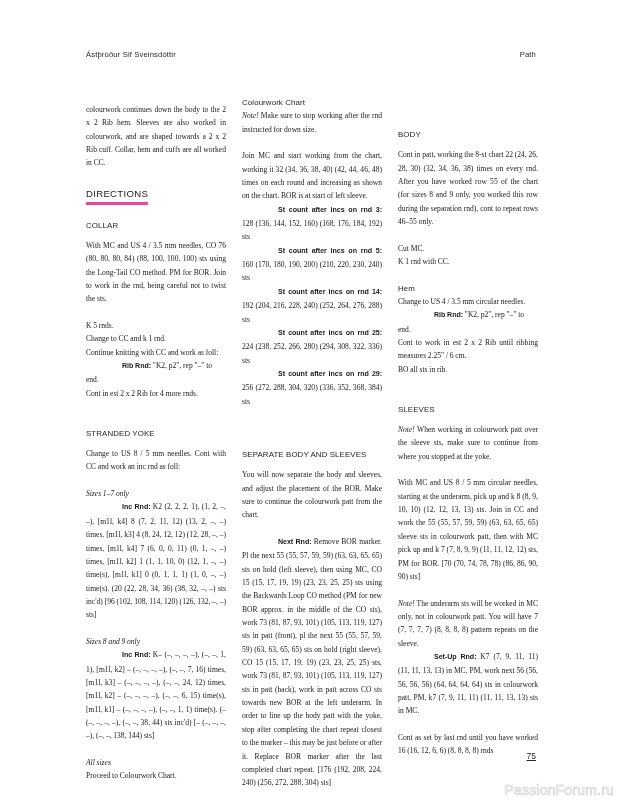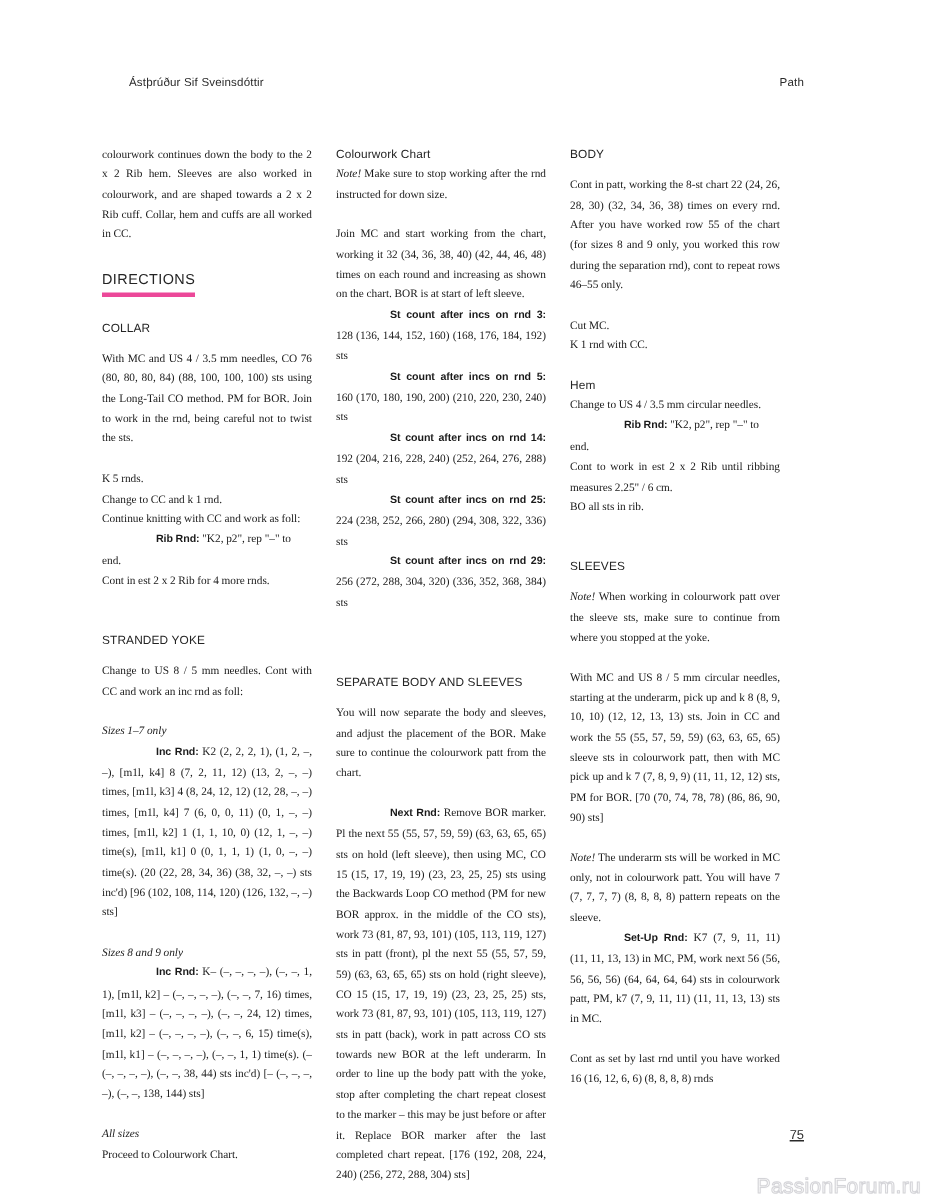--- a/index.html
+++ b/index.html
@@ -36,24 +36,25 @@
     font-size: 7.7px;
     letter-spacing: 0.12px;
     color: #2a2a2a;
     gap: 24px;
   }
 
   
   .columns {
     position: absolute;
     top: 96px;
-    left: 68px;
+    left: 86px;
     width: 452px;
     display: flex;
     gap: 16px;
+    align-items: center;
   }
   .col {
     width: 140px;
     flex: 0 0 140px;
   }
 
   
   p.body-par {
     margin: 0;
     font-size: 7.55px;

